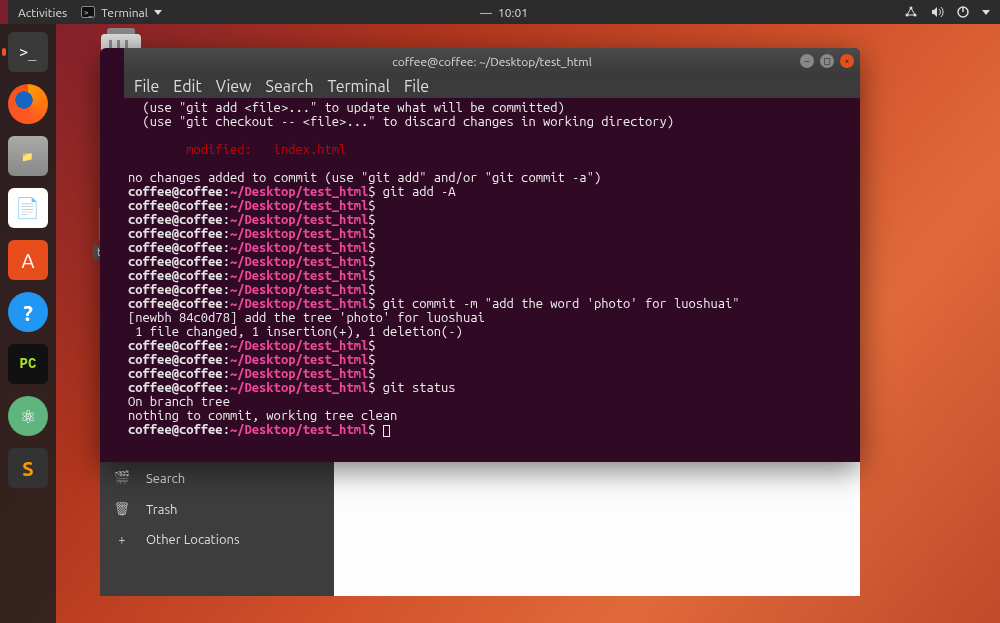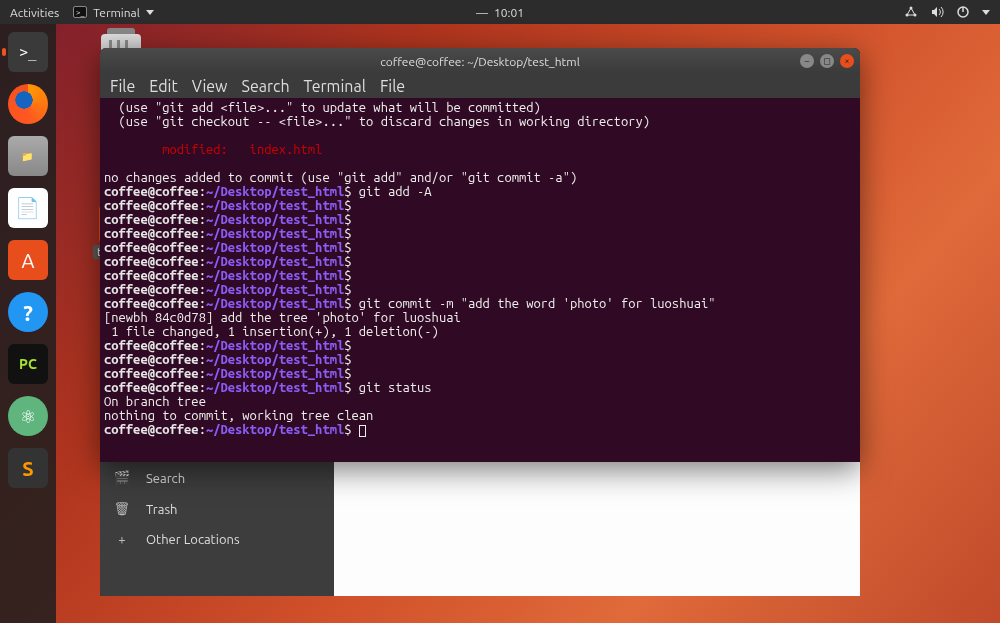--- a/index.html
+++ b/index.html
@@ -3,21 +3,21 @@
 <meta charset="utf-8">
 <style>
   * { box-sizing: border-box; margin: 0; padding: 0; }
   html, body { width: 1000px; height: 623px; overflow: hidden; font-family: "Ubuntu", "DejaVu Sans", sans-serif; }
   body {
     background: linear-gradient(130deg, #7a1d2e 0%, #b0351e 30%, #d0502a 55%, #e06a3a 75%, #c04a2a 100%);
   }
 
   
   .topbar {
-    position: absolute; left: 0; top: 0; right: 0; height: 24px;
+    position: absolute; left: 8px; top: 0; right: 0; height: 24px;
     background: #2c2c2c; color: #ddd; font-size: 12px;
     display: flex; align-items: center; padding: 0 10px;
   }
   .topbar .left { display: flex; gap: 14px; align-items: center; }
   .topbar .center { position: absolute; left: 50%; transform: translateX(-50%); display:flex; gap:6px; align-items:center;}
   .topbar .right { margin-left: auto; display: flex; gap: 12px; align-items: center; }
   .app-indicator { display:flex; align-items:center; gap:6px; }
   .tri { display:inline-block; width:0;height:0;border-left:4px solid transparent;border-right:4px solid transparent;border-top:5px solid #ddd;}
   .term-glyph { width:14px;height:12px;background:#111;border:1px solid #888;border-radius:2px;display:flex;align-items:center;justify-content:center;font-size:8px;color:#ddd;}
 
@@ -33,21 +33,21 @@
   .icon-terminal span { font-family:monospace; font-size:14px; color:#fff;}
   .icon-firefox { background: radial-gradient(circle at 40% 40%, #1565c0 25%, transparent 26%), conic-gradient(#ff9800, #ff5722, #f4511e); border-radius:50%; }
   .icon-files { background:linear-gradient(#aaa,#888); }
   .icon-files span{font-size:10px;color:#333;}
   .icon-writer { background:#fff;}
   .icon-writer span{color:#1565c0;font-size:20px;font-weight:bold;}
   .icon-software { background:#e84e1b;}
   .icon-software span{color:#fff;font-size:20px;}
   .icon-help { background:#2196f3;border-radius:50%;}
   .icon-help span{color:#fff;font-size:22px;font-weight:bold;}
-  .icon-pycharm { background:#111;}
+  .icon-pycharm { background:#111;font-family:Liberation Mono, monospace;}
   .icon-pycharm span{color:#a6e22e;font-size:14px;font-weight:bold;}
   .icon-atom { background:#5fb57d;border-radius:50%;}
   .icon-atom span{color:#fff;font-size:18px;}
   .icon-sublime { background:#333;}
   .icon-sublime span{color:#ff9800;font-size:20px;font-weight:bold;}
 
   
   .desktop { position:absolute; left:56px; top:24px; right:0; bottom:0; }
   .di { position:absolute; width:70px; display:flex; flex-direction:column; align-items:center; gap:3px; font-size:11px; color:#fff; text-shadow:0 1px 2px rgba(0,0,0,.6);}
   .di.sel .di-label { background:#5a5a5a; padding:1px 4px; border-radius:2px; }
@@ -58,29 +58,29 @@
   .pyfile::before{content:"";position:absolute;top:0;right:0;border-top:10px solid rgba(0,0,0,0);border-left:10px solid #ddd;}
   .pyfile svg{width:24px;height:24px;}
   .folder-icon { width:44px;height:36px;background:#e84e1b;border-radius:3px;position:relative;margin-top:6px;}
   .folder-icon::before{content:"";position:absolute;top:-6px;left:2px;width:18px;height:8px;background:#c73a0b;border-radius:2px 2px 0 0;}
 
   
   .termwin {
     position:absolute; left:100px; top:48px; width:760px; height:414px;
     background:#300a24; color:#eee; border-radius:6px 6px 0 0;
     box-shadow:0 8px 30px rgba(0,0,0,.5);
-    display:flex; flex-direction:column; overflow:hidden;
+    display:flex; flex-direction:column; overflow:hidden;padding-left:24px;
   }
   .titlebar{height:26px;background:linear-gradient(#4a4a4a,#3a3a3a);display:flex;align-items:center;justify-content:center;position:relative;font-size:12px;color:#ddd;}
   .titlebar .ctrls{position:absolute;right:6px;display:flex;gap:6px;}
   .cbtn{width:14px;height:14px;border-radius:50%;display:flex;align-items:center;justify-content:center;font-size:9px;color:#222;}
   .cbtn.min{background:#888;} .cbtn.max{background:#888;} .cbtn.close{background:#e84e1b;}
   .menubar{height:24px;background:#3b3b3b;display:flex;align-items:center;gap:14px;padding:0 10px;font-size:16px;color:#ddd;}
   .menubar span{cursor:default;}
-  .termbody{flex:1;padding:2px 4px;font-family:"Ubuntu Mono","DejaVu Sans Mono",monospace;font-size:13px;line-height:14px;white-space:pre;overflow:hidden;} .h{color:#e5e5e5;font-weight:bold;} .p{color:#8b5cf6;font-weight:bold;} .w{color:#eeeeec;} .r{color:#cc0000;}
+  .termbody{flex:1;padding:2px 4px;font-family:"Ubuntu Mono","DejaVu Sans Mono",monospace;font-size:13px;line-height:14px;white-space:pre;overflow:hidden;} .h{color:#e5e5e5;font-weight:bold;} .p{color:#ec4899;font-weight:bold;} .w{color:#eeeeec;} .r{color:#cc0000;}
   .cursor{display:inline-block;width:7px;height:12px;border:1px solid #eeeeec;vertical-align:middle;}
 
   
   .files-sidebar { position:absolute; left:100px; top:462px; width:234px; height:134px; background:#3d3d3d; color:#ddd; font-size:13px; }
   .files-main { position:absolute; left:334px; top:462px; width:526px; height:134px; background:#fdfdfd; }
   .fs-item { display:flex; align-items:center; gap:16px; padding:8px 14px; }
   .fs-item .ic{width:16px;display:flex;justify-content:center;color:#bbb;}
 
   .net-icon svg, .speaker-icon svg, .power-icon svg { display:block; }
 </style>

